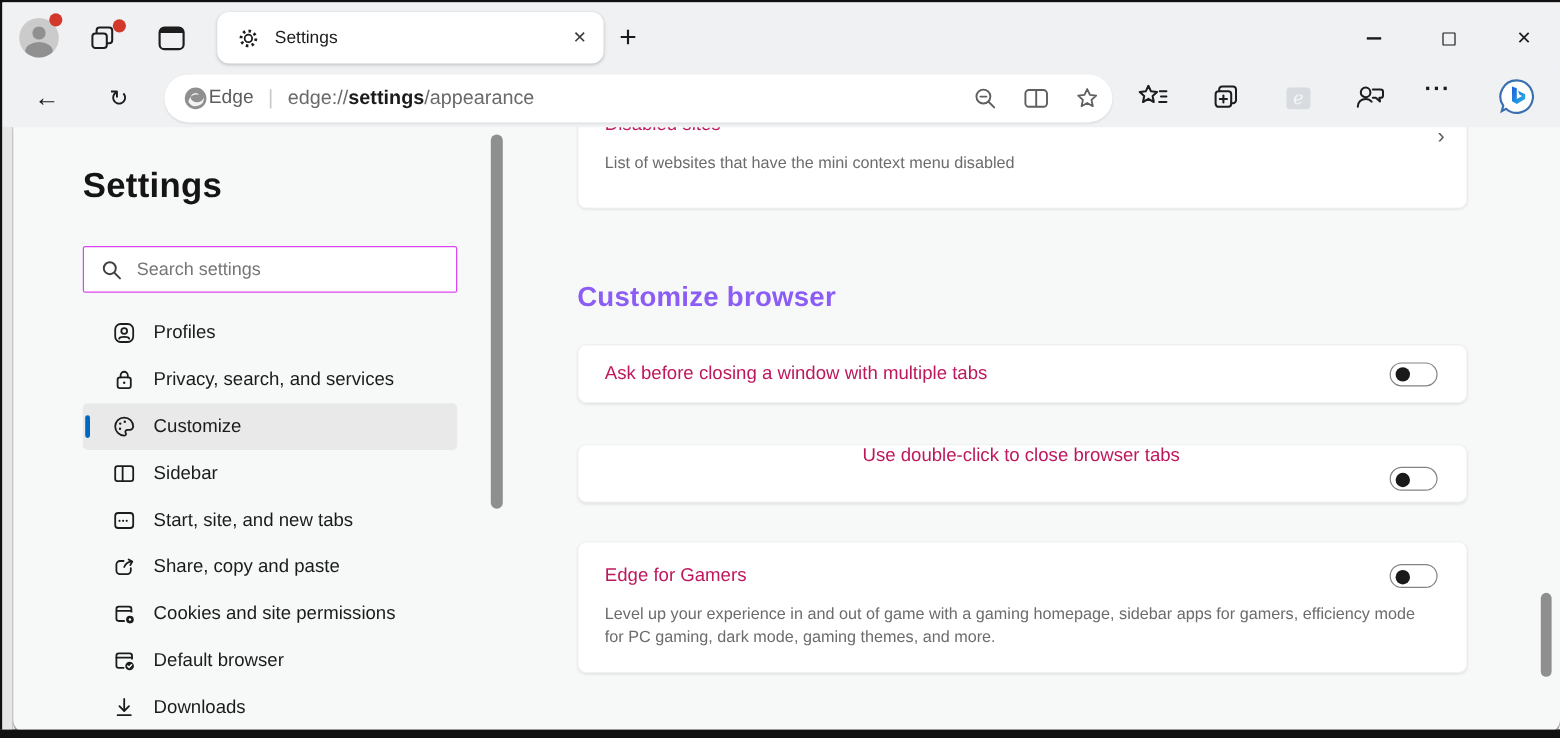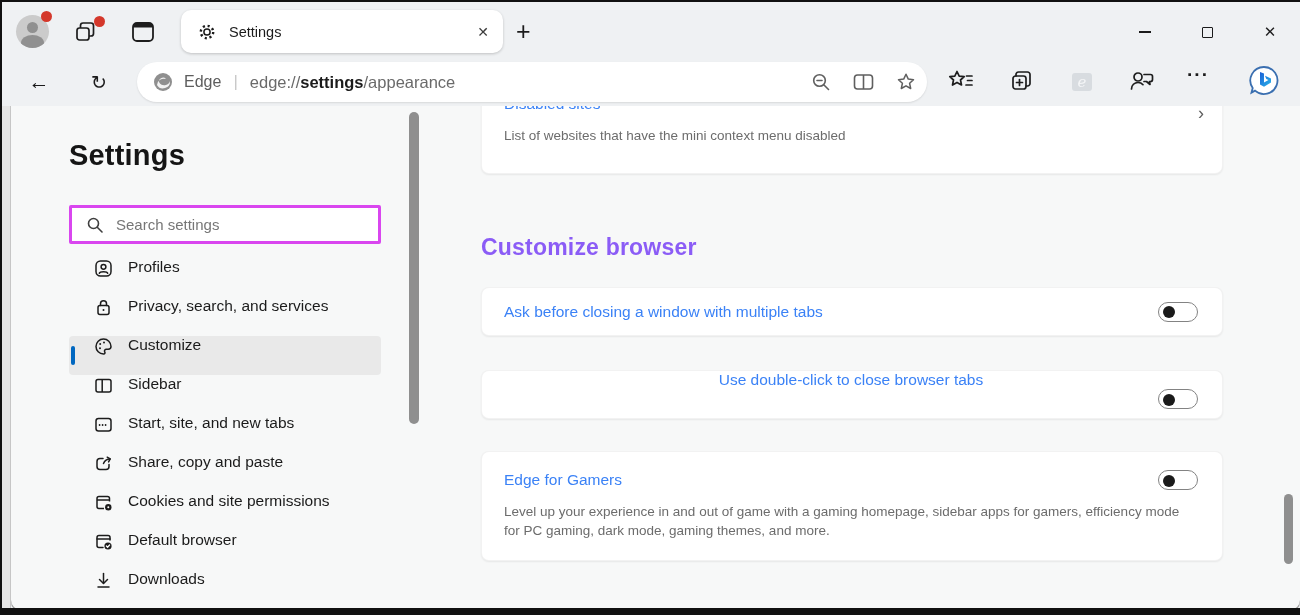--- a/index.html
+++ b/index.html
@@ -23,57 +23,57 @@
   .ctl-min { left:1126px; } .ctl-max { left:1188px; } .ctl-close { left:1251px; }
   .minline { width:12px; height:1.6px; background:#1b1b1b; }
   .maxbox { width:11px; height:11px; border:1.4px solid #1b1b1b; border-radius:1px; }
   .closex { font-size:15px; color:#1b1b1b; }
 
   
   .toolbar { position:absolute; left:0; top:56px; width:1298px; height:48px; background:#eff1f3; }
   .navbtn { position:absolute; top:10px; width:30px; height:28px; display:flex; align-items:center; justify-content:center; font-size:21px; color:#1b1b1b; }
   .addrbar { position:absolute; left:135px; top:4px; width:790px; height:40px; background:#ffffff; border-radius:20px; box-shadow:0 1px 2px rgba(0,0,0,.10); display:flex; align-items:center; }
   .edge-logo { margin-left:15px; width:22px; height:22px; flex:0 0 auto; }
-  .addr-engine { margin-left:10px; font-size:16px; color:#5d5d5d; }
+  .addr-engine { font-size:16px; color:#5d5d5d; }
   .addr-sep { margin:0 12px; font-size:17px; color:#c9c9c9; font-weight:300; }
   .addr-url { font-size:16.5px; color:#6a6a6a; white-space:nowrap; }
   .addr-url b { color:#1b1b1b; font-weight:700; }
   .pill-icons { margin-left:auto; margin-right:10px; display:flex; align-items:center; gap:20px; color:#5f5f5f; }
   .tb-icons { position:absolute; top:10px; display:flex; align-items:center; color:#1d1d1d; }
   .ellipsis { font-size:19px; font-weight:700; letter-spacing:1px; color:#1b1b1b; }
   .bing { position:absolute; left:1245px; top:6px; width:34px; height:34px; }
 
   
   .page { position:absolute; left:0; top:104px; width:1298px; height:504px; display:flex; }
   .leftstrip { width:9px; background:#e6e6e6; border-right:1px solid #c6c6c6; }
   .panel { flex:1; background:#f7f8f8; border-bottom-left-radius:10px; border-bottom-right-radius:10px; box-shadow:0 2px 0 #9c9c9c; position:relative; overflow:hidden; display:flex; }
 
   
   .sidebar { width:410px; position:relative; flex:0 0 auto; }
   .sb-title { position:absolute; left:58px; top:33px; font-size:29px; font-weight:600; color:#151515; letter-spacing:.2px; }
-  .searchbox { position:absolute; left:58px; top:99px; width:312px; height:39px; background:#fff; border:3px solid #d946ef; border-radius:2px; display:flex; align-items:center; }
+  .searchbox { position:absolute; left:58px; top:99px; width:312px; height:39px; background:#fff; border:1px solid #d946ef; border-radius:2px; display:flex; align-items:center; }
   .searchbox input { border:none; outline:none; font-size:15px; color:#1b1b1b; width:230px; font-family:inherit; background:transparent; }
   .searchbox input::placeholder { color:#767676; }
   .search-glyph { margin:0 12px 0 14px; display:flex; color:#444; }
   .nav { position:absolute; left:58px; top:152px; width:312px; }
-  .nav-item { position:relative; height:39px; display:flex; align-items:flex-start; border-radius:4px; cursor:default; }
+  .nav-item { position:relative; height:39px; display:flex; align-items:center; border-radius:4px; cursor:default; }
   .nav-item.selected { background:#e9e9e9; }
   .nav-accent { position:absolute; left:2px; top:10px; width:3.5px; height:19px; border-radius:2px; background:#0067c0; display:none; }
   .nav-item.selected .nav-accent { display:block; }
   .nav-icon { margin-left:24px; width:22px; display:flex; color:#1c1c1c; flex:0 0 auto; }
   .nav-label { margin-left:13px; font-size:15.5px; color:#1b1b1b; white-space:nowrap; }
   .sb-scroll { position:absolute; left:352px; top:6px; width:10px; height:312px; border-radius:5px; background:#8f8f8f; }
   .sidebar .sb-scroll { left:auto; right:2px; }
 
   
   .main { flex:1; position:relative; }
   .cards { position:absolute; left:60px; top:0; width:742px; }
   .card { background:#fff; border:1px solid rgba(0,0,0,.05); border-radius:8px; box-shadow:0 1px 2px rgba(0,0,0,.07); position:relative; }
   .card-partial { margin-top:-28px; height:96px; padding:16px 22px 0 22px; }
-  .card-title { font-size:15.5px; color:#3b82f6; }
+  .card-title { font-size:15.5px; color:#be185d; }
   .card-desc { font-size:13.5px; color:#6c6c6c; line-height:19px; margin-top:13px; }
   .chev { position:absolute; right:18px; top:24px; font-size:18px; color:#5f5f5f; }
   .section-h { margin-top:60px; font-size:23px; font-weight:600; color:#8b5cf6; letter-spacing:.2px; }
   .card-toggle { margin-top:26px; height:49px; display:flex; align-items:center; padding:0 24px 0 22px; }
   .card-toggle:first-of-type { margin-top:0; }
   .toggle { margin-left:auto; width:40px; height:20px; border:1px solid #838383; border-radius:10px; background:#fff; position:relative; flex:0 0 auto; cursor:default; }
   .toggle .knob { position:absolute; left:4px; top:3.5px; width:12px; height:12px; border-radius:50%; background:#1a1a1a; }
   .card-big { margin-top:32px; padding:18px 24px 20px 22px; }
   .card-big .row { display:flex; align-items:center; }
   .card-big .card-desc { margin-top:12px; width:684px; }

